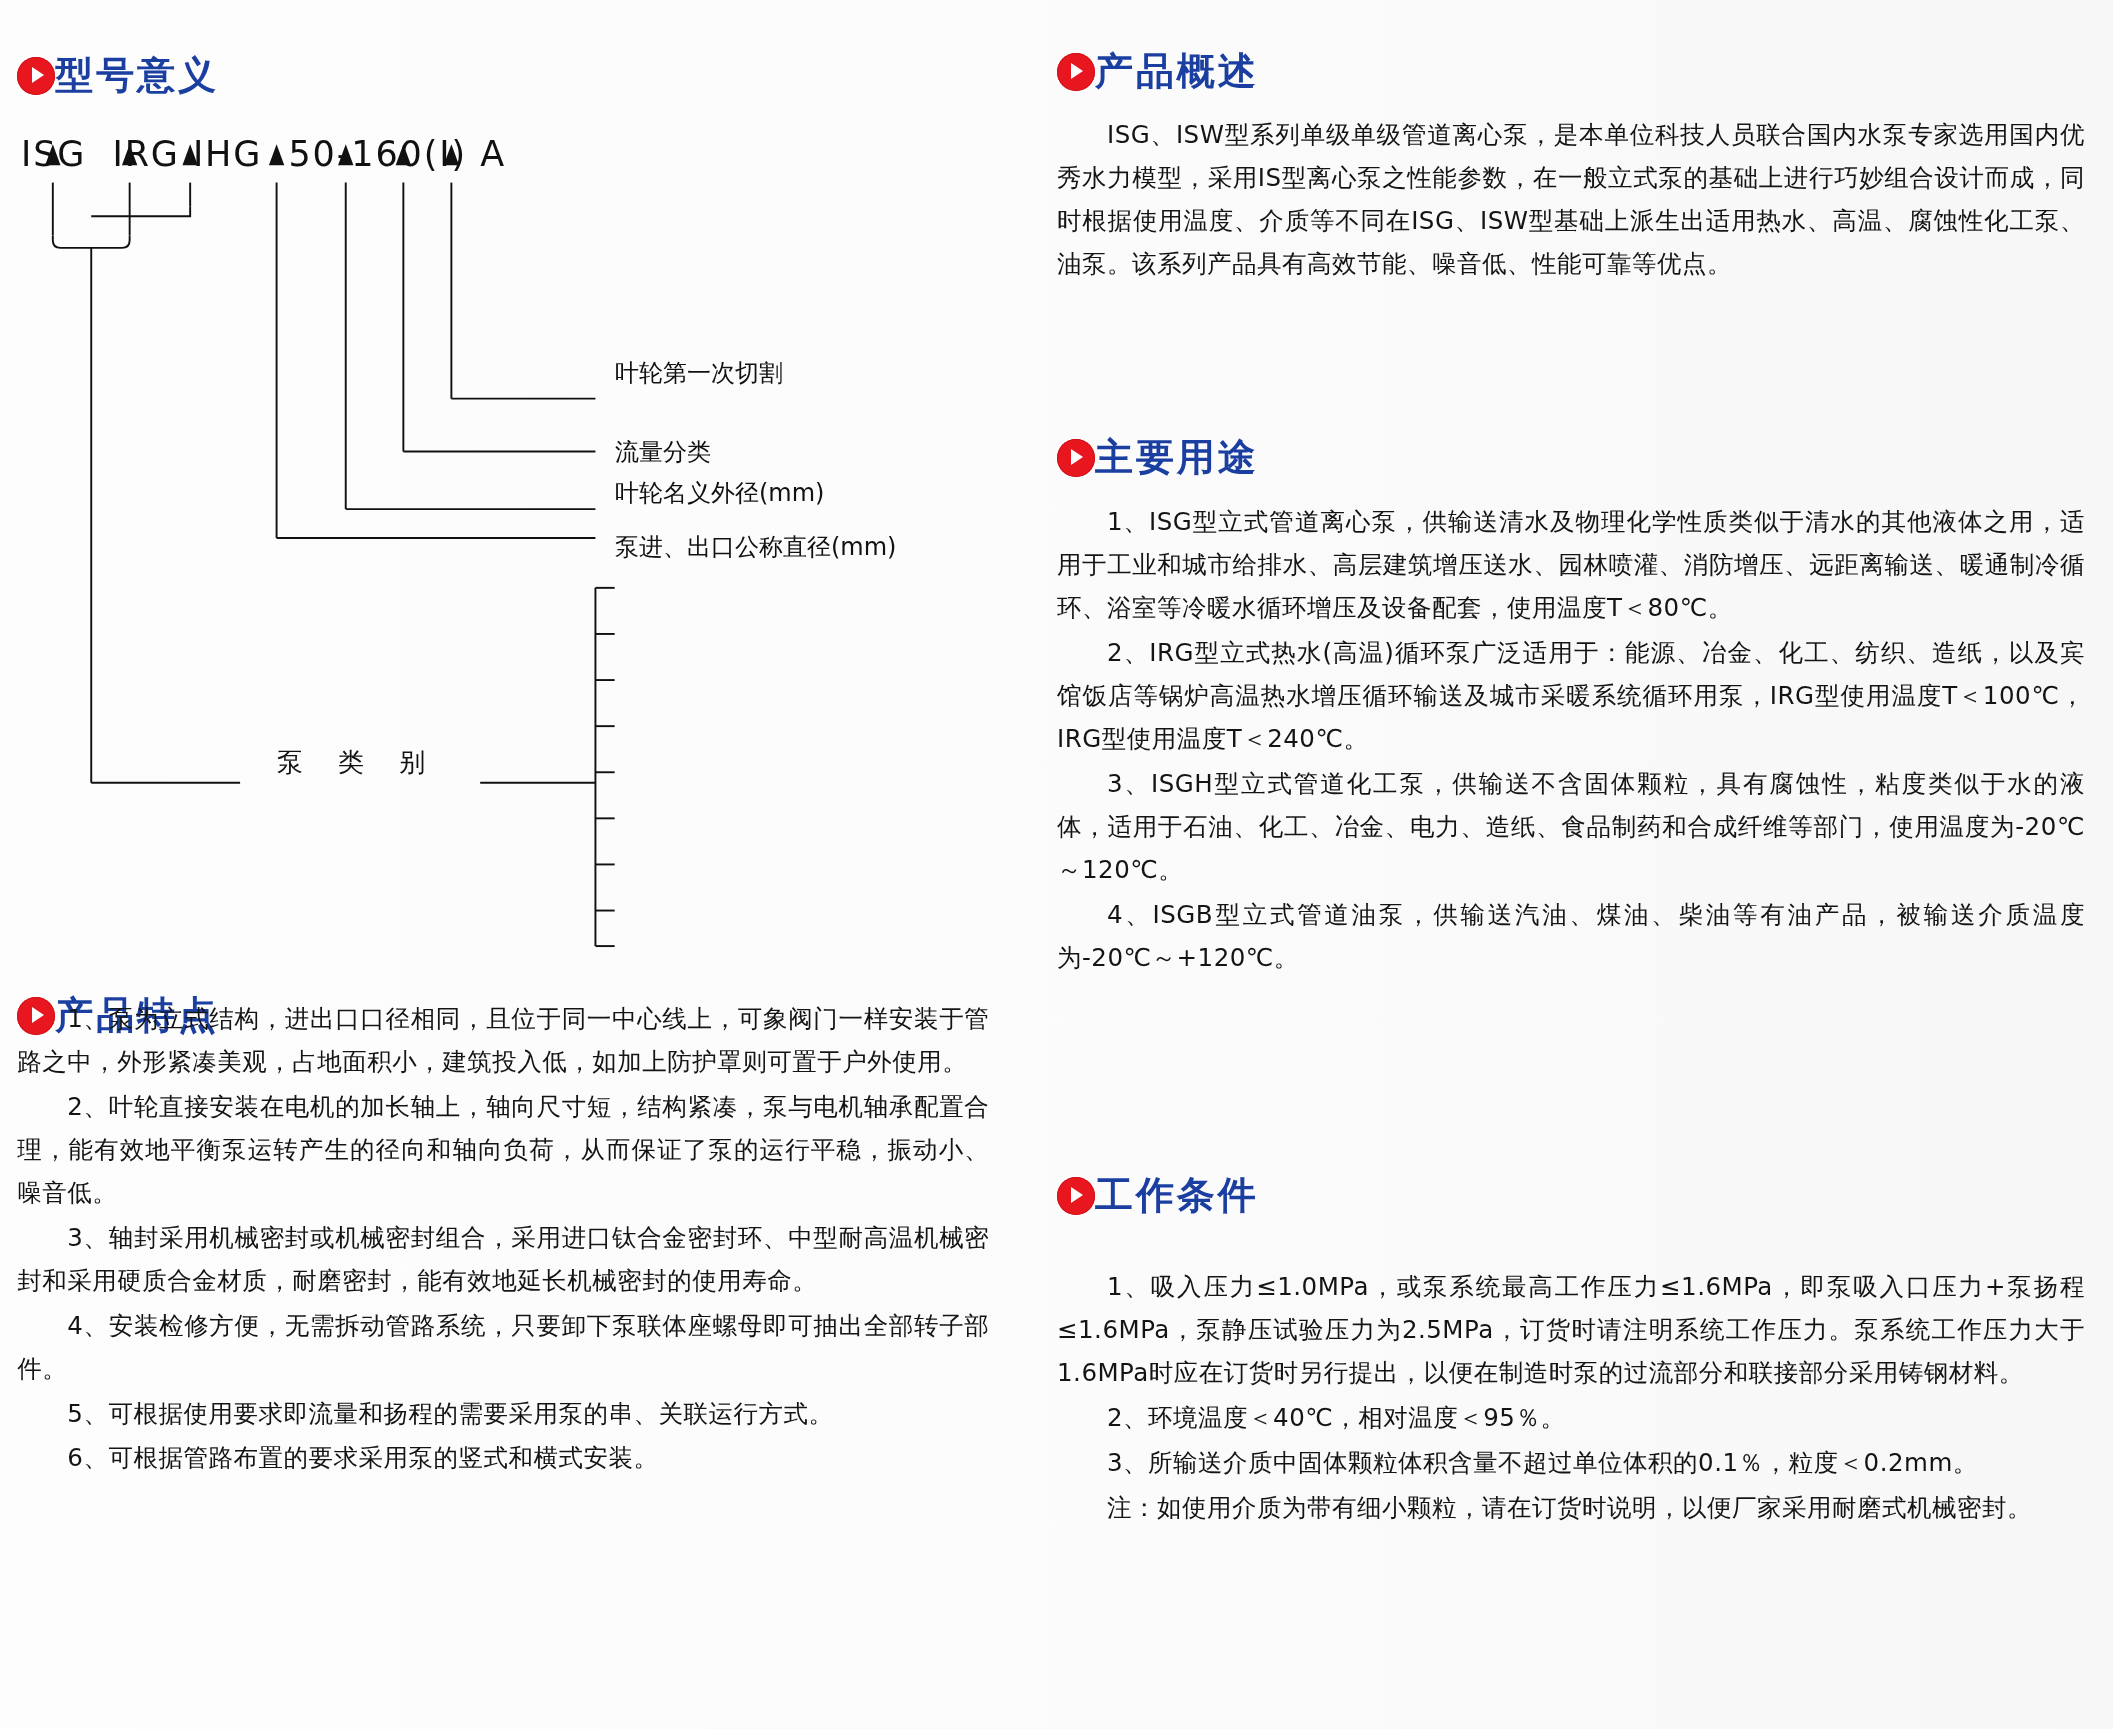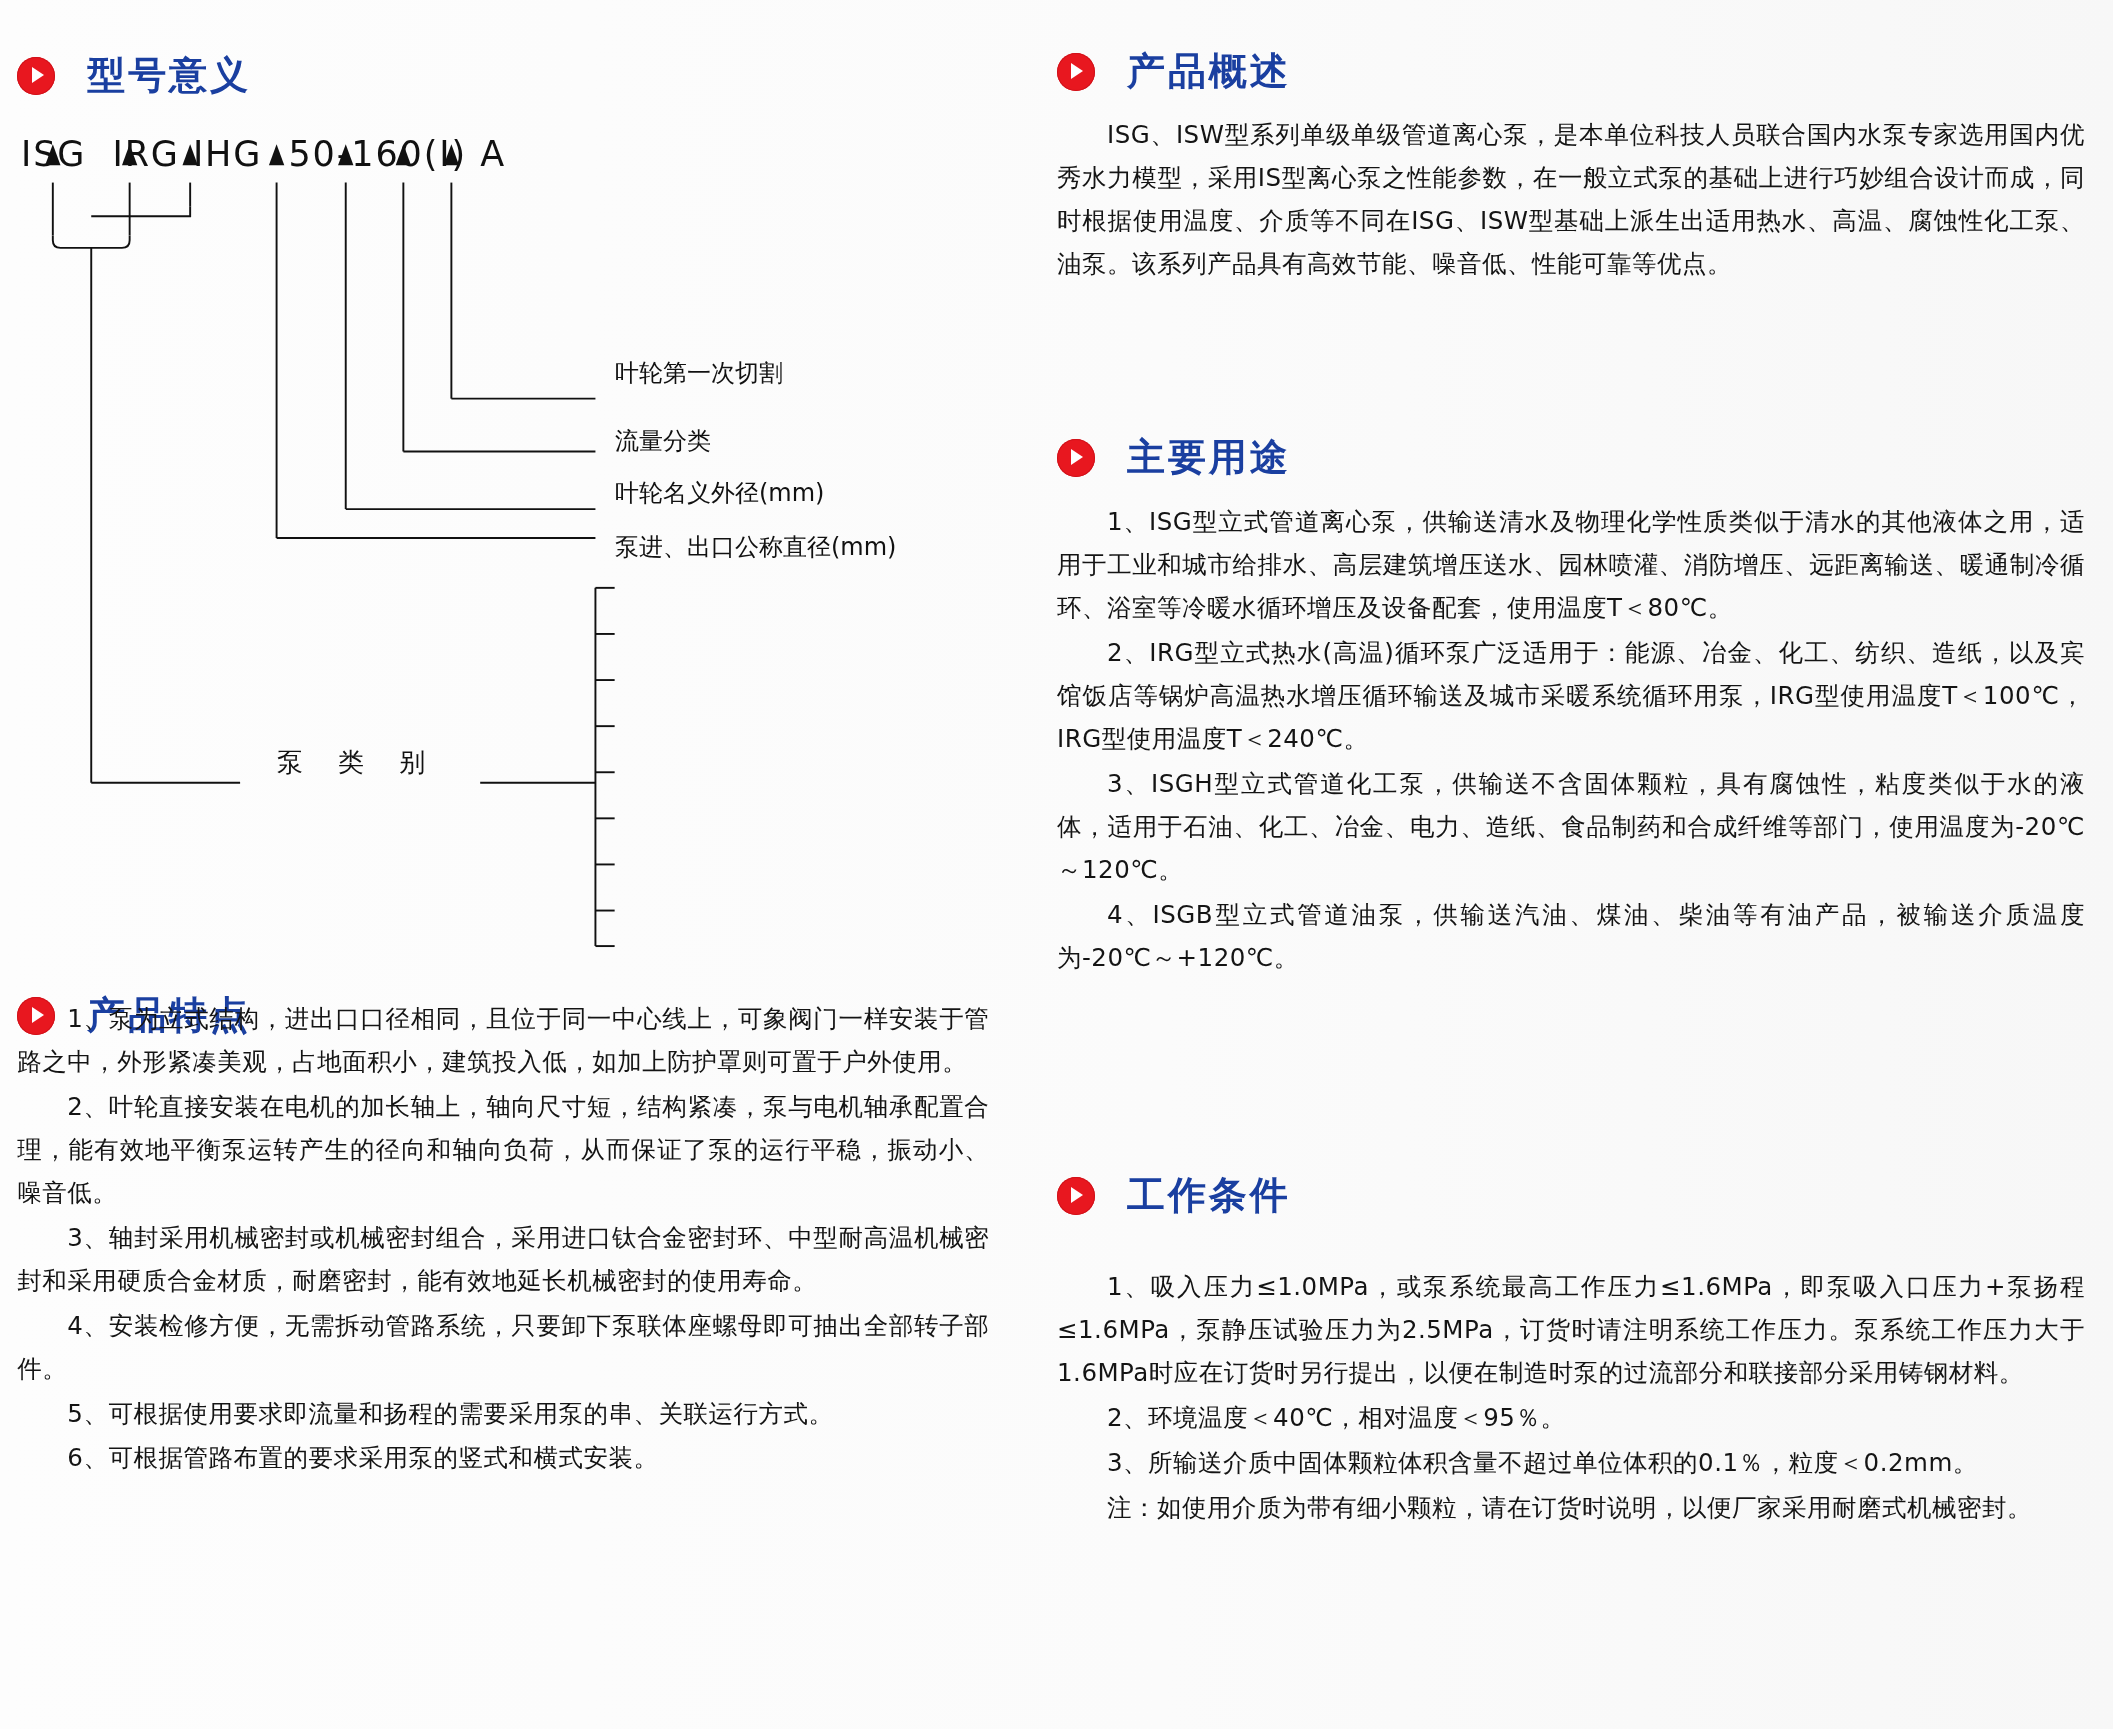--- a/index.html
+++ b/index.html
@@ -18,21 +18,21 @@
   .page {
     position: relative;
     width: 2114px;
     height: 1729px;
     background: linear-gradient(90deg, #fdfdfd 0%, #fbfbfb 55%, #f7f7f7 100%);
   }
   
   .sec-head {
     display: flex;
     align-items: center;
-    gap: 32px;
+    gap: 0;
     position: absolute;
   }
   .bullet {
     width: 38px; height: 38px;
     border-radius: 50%;
     background: #e8171f;
     position: relative;
     flex: 0 0 auto;
     box-shadow: 0 0 0 1px #d0121a inset;
   }
@@ -155,21 +155,21 @@
       <polygon points="135,150 127,172 143,172"></polygon>
       <polygon points="198,150 190,172 206,172"></polygon>
       <polygon points="288,150 280,172 296,172"></polygon>
       <polygon points="360,150 352,172 368,172"></polygon>
       <polygon points="420,150 412,172 428,172"></polygon>
       <polygon points="470,150 462,172 478,172"></polygon>
     </g>
   </svg>
 
   <div class="leader-labels" style="left:615px; top:357px;">叶轮第一次切割</div>
-  <div class="leader-labels" style="left:615px; top:425px;text-align:center;">流量分类</div>
+  <div class="leader-labels" style="left:615px; top:436px;text-align:center;">流量分类</div>
   <div class="leader-labels" style="left:615px; top:477px;">叶轮名义外径(mm)</div>
   <div class="leader-labels" style="left:615px; top:531px;">泵进、出口公称直径(mm)</div>
 
   <div class="pump-category" style="left:277px; top:745px;">泵  类  别</div>
 
 
   <div class="sec-head" style="left:17.3px; top:990px;">
     <div class="bullet"></div>
     <div class="sec-title">产品特点</div>
   </div>

